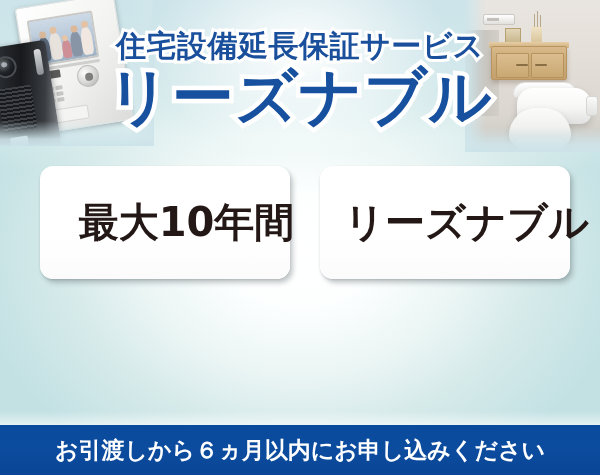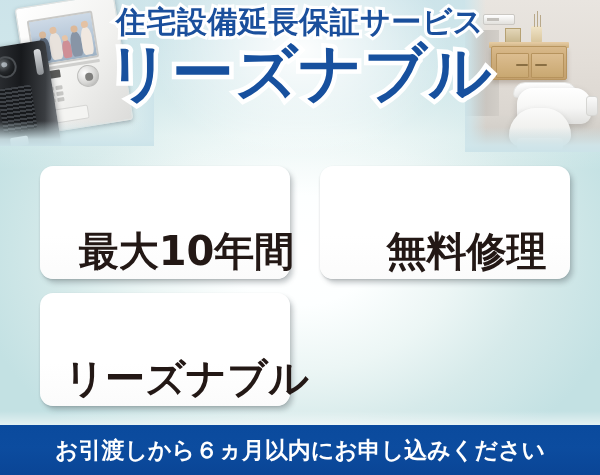--- a/index.html
+++ b/index.html
@@ -196,21 +196,21 @@
   .photo-fade-bot {
     position:absolute; left:0; bottom:-1px; width:100%; height:26px;
     background:linear-gradient(to bottom, rgba(205,228,234,0) 0%, rgba(208,230,235,0.9) 70%, rgba(203,227,233,1) 100%);
   }
   .photo-fade-r {
     position:absolute; left:-1px; top:0; width:22px; height:100%;
     background:linear-gradient(to left, rgba(205,228,234,0) 0%, rgba(208,230,235,0.8) 70%, rgba(205,228,234,0.98) 100%);
   }
 
   
-  #headline { position:absolute; left:0; top:6px; width:600px; text-align:center; }
+  #headline { position:absolute; left:0; top:30px; width:600px; text-align:center; }
 
   .subtitle {
     font-size:30px; font-weight:bold; letter-spacing:0.5px;
     color:#1a4f9c;
     -webkit-text-stroke:6px #ffffff;
     paint-order:stroke fill;
     line-height:1.05;
   }
   .title {
     margin-top:2px;
@@ -227,21 +227,21 @@
     width:530px; height:240px;
     display:grid;
     grid-template-columns:250px 250px;
     grid-template-rows:113px 113px;
     column-gap:30px; row-gap:14px;
   }
   .feature-box {
     background:linear-gradient(to bottom,#ffffff 0%,#ffffff 62%,#fbfbfb 100%);
     border-radius:13px;
     box-shadow:3px 4px 5px rgba(70,80,85,0.30), 0 1px 2px rgba(70,80,85,0.18);
-    display:flex; align-items:flex-end; justify-content:center;padding-left:43px;
+    display:flex; align-items:center; justify-content:center;padding-left:43px;
   }
   .feature-label {
     font-size:40px; font-weight:bold; color:#231815;
     letter-spacing:0px; white-space:nowrap;
   }
 
   
   #bottom-bar {
     position:absolute; left:0; bottom:0; width:600px; height:50px;
     background:linear-gradient(to bottom,#0a4a9d 0%,#0c4c9f 45%,#0a4596 100%);
@@ -345,23 +345,20 @@
   <div id="headline">
     <div class="subtitle">住宅設備延長保証サービス</div>
     <div class="title">リーズナブル</div>
   </div>
 
   <div id="features">
     <div class="feature-box">
       <span class="feature-label">最大10年間</span>
     </div>
     <div class="feature-box">
-      <span class="feature-label">無料修理</span>
-    </div>
-    <div class="feature-box">
       <span class="feature-label">リーズナブル</span>
     </div>
   </div>
 
   <div id="bar-highlight"></div>
   <div id="bottom-bar">
     <span class="bottom-text">お引渡しから６ヵ月以内にお申し込みください</span>
   </div>
 
 </div>

